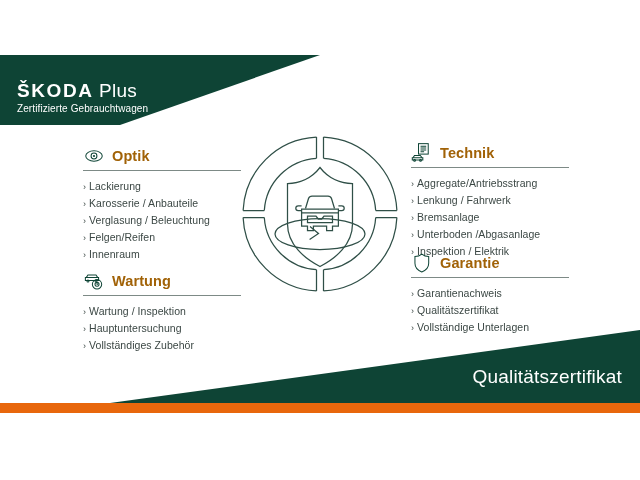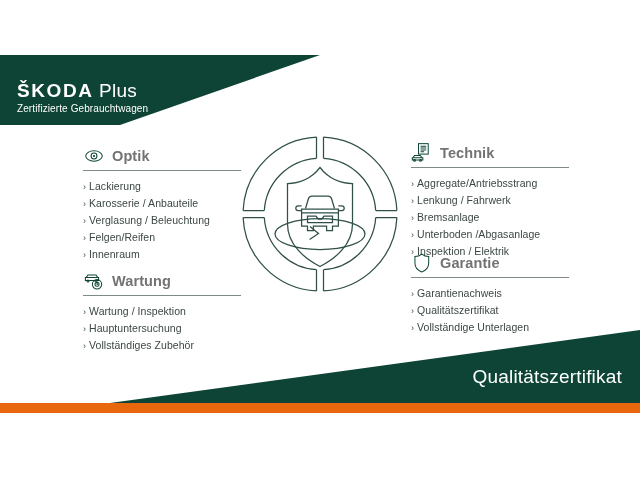--- a/index.html
+++ b/index.html
@@ -126,21 +126,21 @@
   }
   .sec-icon {
     width: 22px;
     height: 22px;
     flex: 0 0 22px;
     display: block;
   }
   .sec-title {
     font-size: 14.5px;
     font-weight: bold;
-    color: #737373;
+    color: #a16207;
     letter-spacing: 0.1px;
     white-space: nowrap;
   }
   .sec-rule {
     margin-top: 3px;
     width: 158px;
     height: 1px;
     background: #7d8a86;
   }
   .sec-list {

